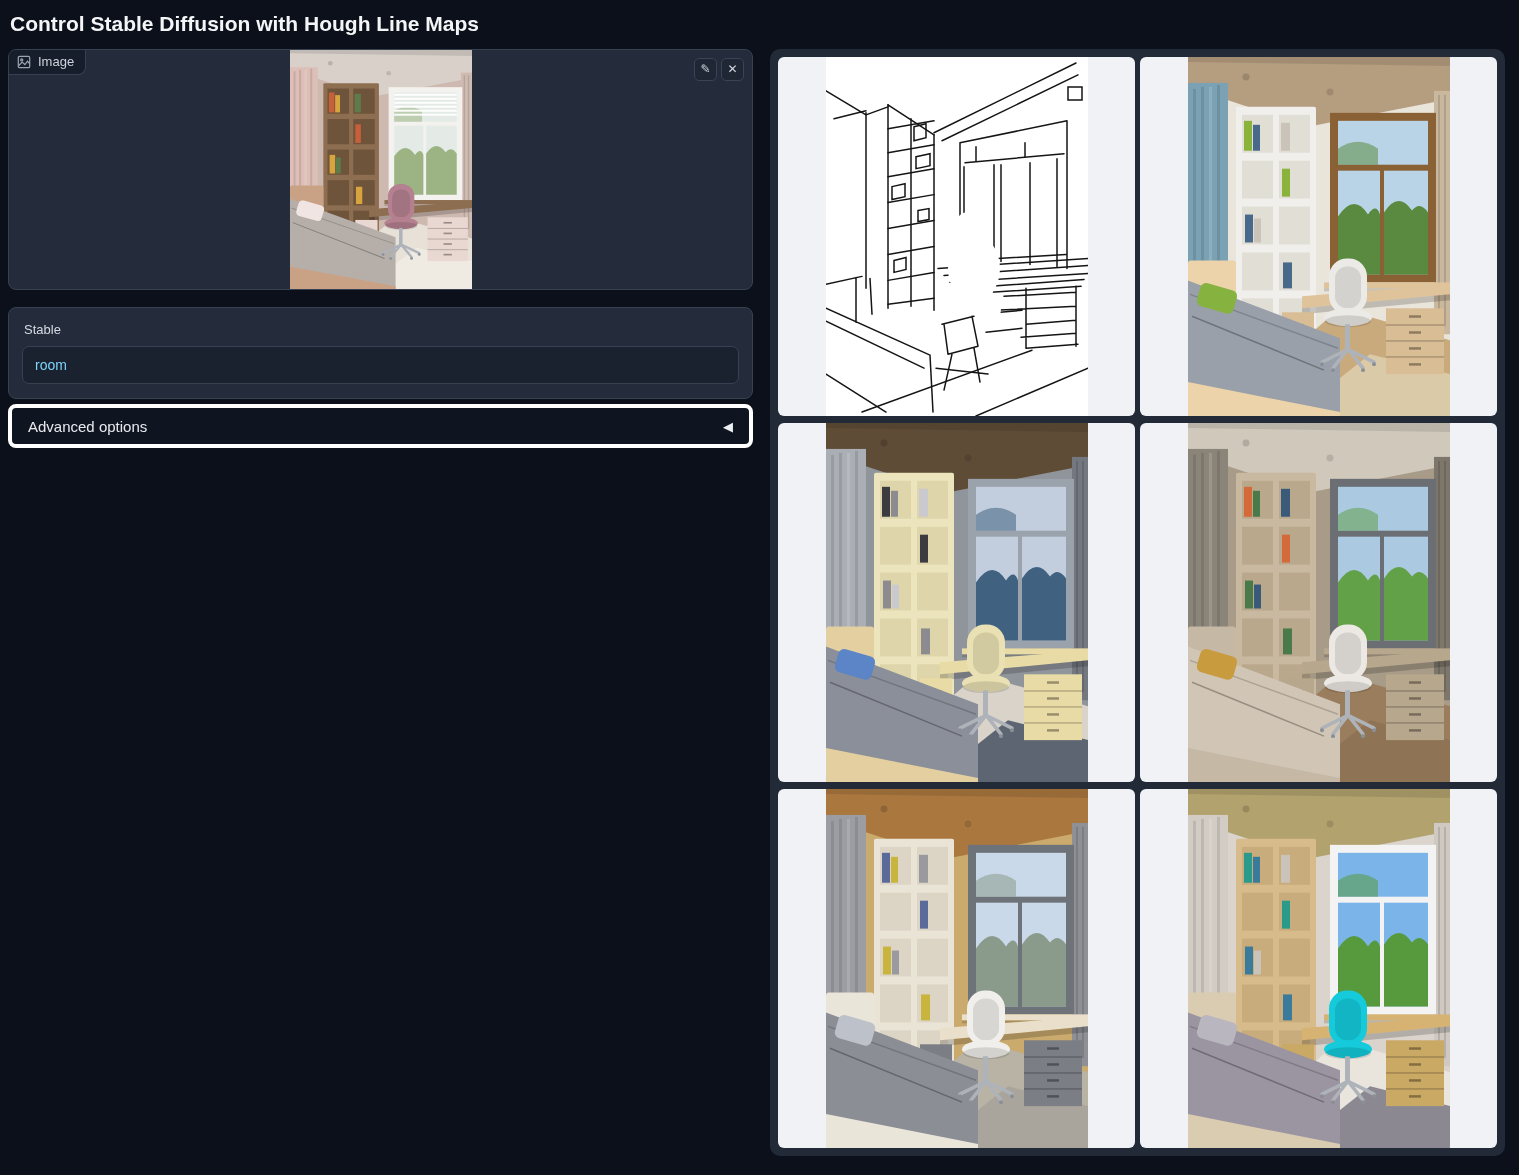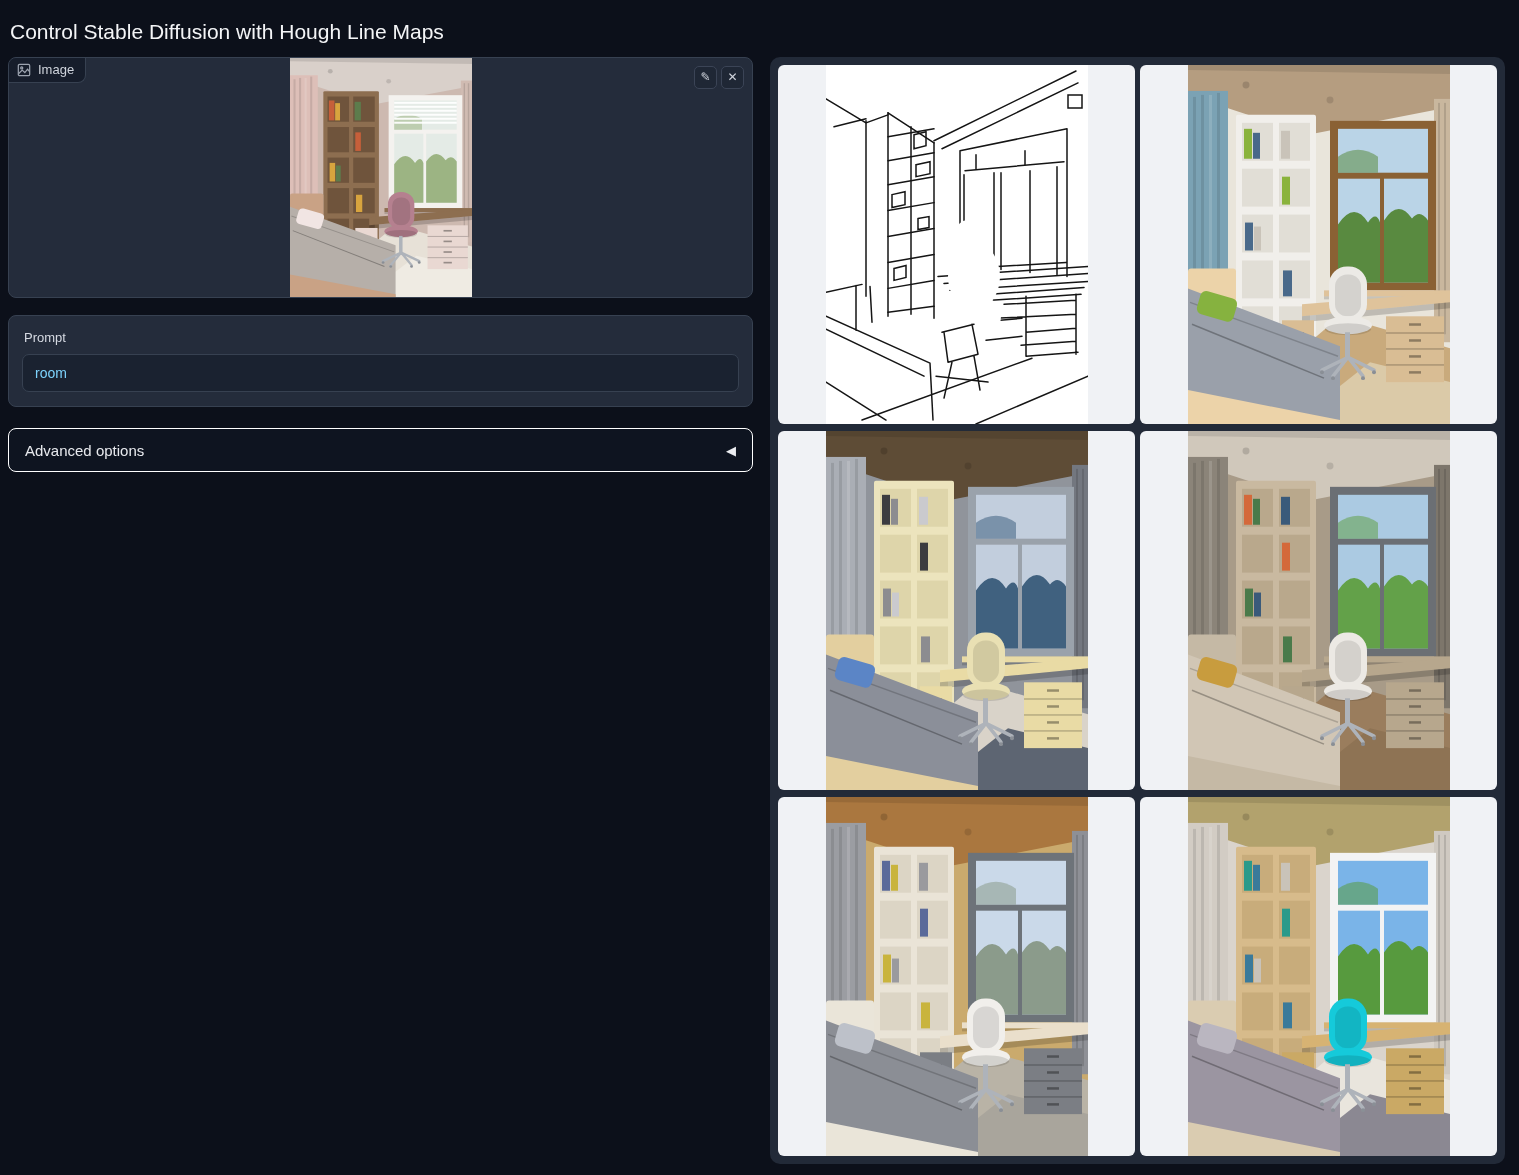--- a/index.html
+++ b/index.html
@@ -1,17 +1,17 @@
 <!DOCTYPE html>
 <html><head>
 <meta charset="utf-8">
 <style>
   html,body{margin:0;padding:0;background:#0c101a;font-family:"Liberation Sans",sans-serif;}
   body{width:1519px;height:1175px;overflow:hidden;box-sizing:border-box;padding:8px 14px 8px 8px;color:#e8eaee;}
-  h1{font-size:21px;font-weight:400;color:#f4f5f7;margin:12px 0 13px 2px;}
+  h1{font-size:21px;font-weight:700;color:#f4f5f7;margin:4px 0 13px 2px;}
   .main{display:flex;gap:17px;align-items:flex-start;}
   .left{width:745px;flex:none;}
   .block{background:#242c3b;border:1px solid #374151;border-radius:8px;box-sizing:border-box;}
   
   .image-block{height:241px;position:relative;}
   .badge{position:absolute;top:0;left:0;display:flex;align-items:center;gap:7px;padding:4px 11px 5px 8px;
          background:#161d2b;border-right:1px solid #374151;border-bottom:1px solid #374151;
          border-radius:7px 0 8px 0;font-size:13px;color:#cfd4dc;z-index:3;}
   .badge svg{display:block;}
   .actions{position:absolute;top:8px;right:8px;display:flex;gap:4px;z-index:3;}
@@ -21,21 +21,21 @@
   .preview svg{width:100%;height:100%;display:block;}
   
   .prompt-block{margin-top:17px;padding:12px 13px 14px 13px;}
   .field-label{display:block;font-size:13px;color:#d6dae2;margin:2px 0 9px 2px;}
   .prompt-input{width:100%;height:38px;background:#1a2230;border:1px solid #374151;border-radius:7px;
                 color:#7dd3fc;font-size:14px;padding:0 12px;box-sizing:border-box;outline:none;}
   
   .run{margin-top:21px;width:100%;height:38px;background:#4c5664;color:#fff;font-weight:700;
        font-size:15px;border:none;border-radius:8px;cursor:pointer;font-family:inherit;}
   
-  .accordion{margin-top:21px;height:44px;border:1px solid #ffffff;border-radius:8px;display:flex;
+  .accordion{margin-top:5px;height:44px;border:4px solid #ffffff;border-radius:8px;display:flex;
              align-items:center;justify-content:space-between;padding:0 16px;background:#0e1420;
              font-size:15px;color:#e8eaee;cursor:pointer;box-sizing:border-box;}
   .arrow{font-size:13px;color:#eceef2;}
   
   .gallery{flex:1;height:1107px;background:#222a38;border-radius:10px;padding:8px;box-sizing:border-box;
            display:grid;grid-template-columns:1fr 1fr;grid-template-rows:repeat(3,1fr);gap:7px 5px;}
   .tile{background:#f0f2f5;border-radius:6px;display:flex;justify-content:center;overflow:hidden;cursor:pointer;}
   .tile svg{height:100%;width:262px;flex:0 0 auto;display:block;}
   .hough path{stroke:#151515;stroke-width:1.5;fill:none;stroke-linecap:round;}
 </style>
@@ -143,21 +143,21 @@
       <circle cx="-24" cy="60" r="2" fill="#8a8f96"></circle>
               <circle cx="28" cy="60" r="2" fill="#8a8f96"></circle>
       <circle cx="-13" cy="66" r="2" fill="#8a8f96"></circle>
               <circle cx="17" cy="66" r="2" fill="#8a8f96"></circle>
     </g>
   </svg>
         </div>
     </div>
 
     <div class="block prompt-block">
-      <span class="field-label">Prompt</span>
+      <span class="field-label">Stable</span>
       <input class="prompt-input" type="text" value="room" style="">
     </div>
 
 
     <div class="accordion">
       <span>Advanced options</span>
       <span class="arrow">◀</span>
     </div>
 
   </div>

